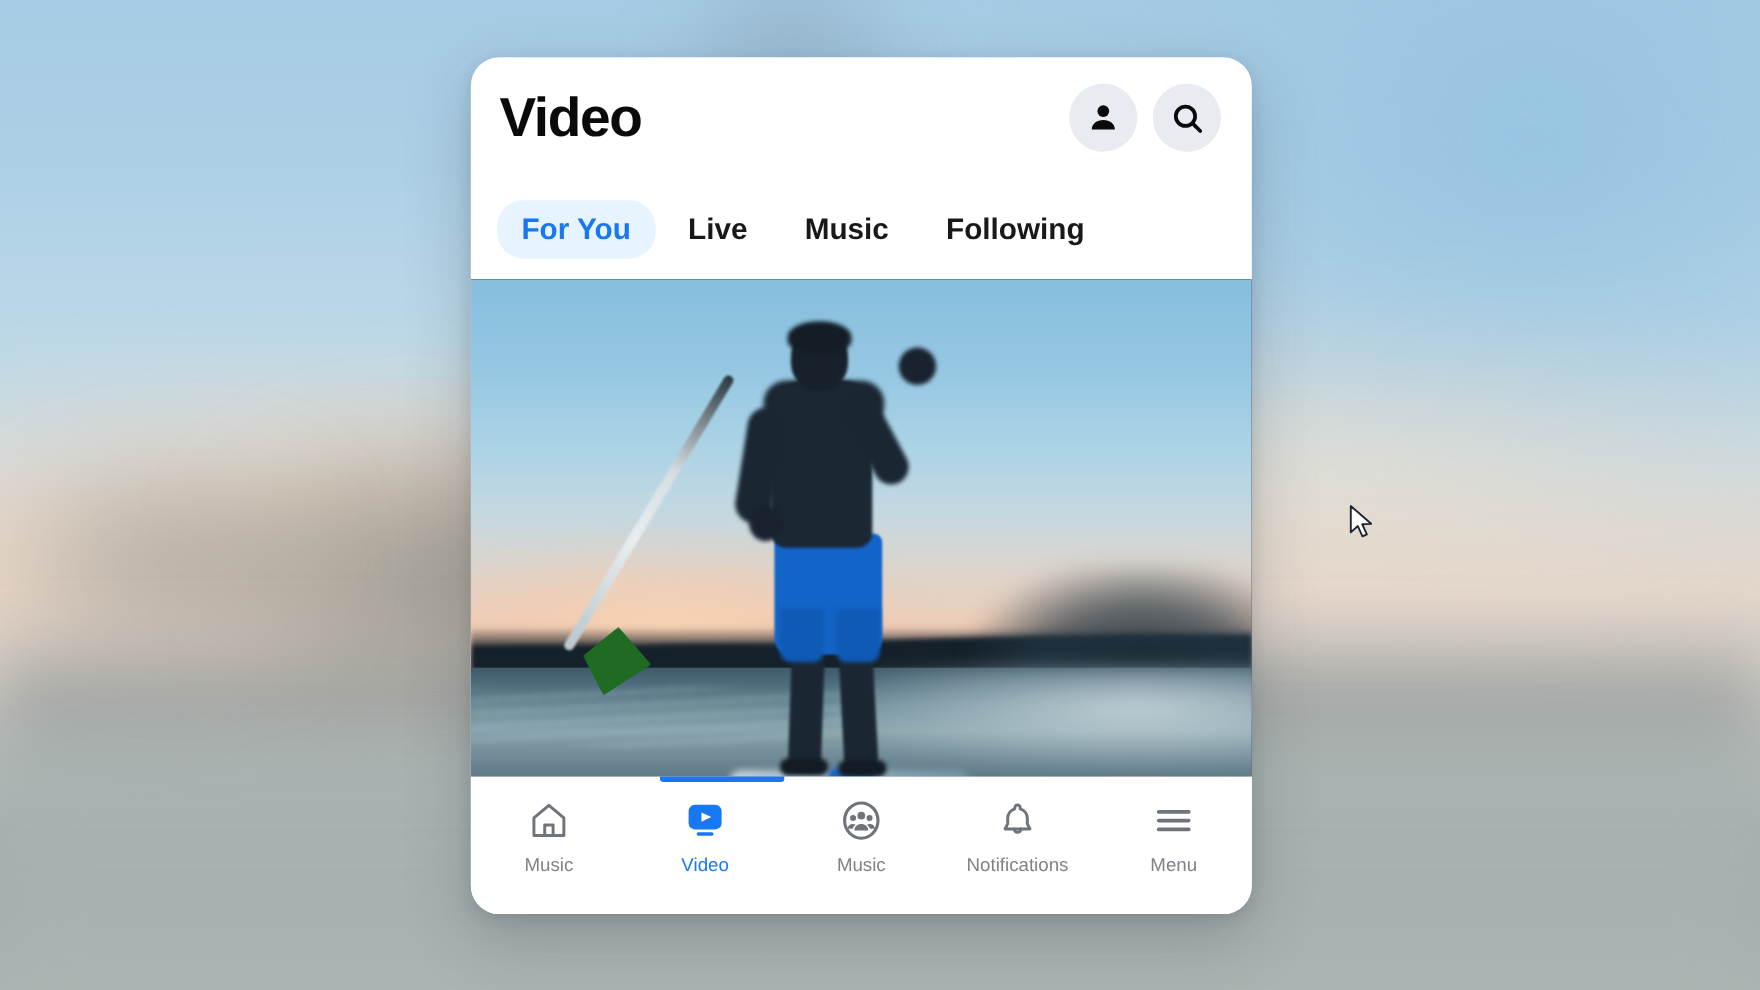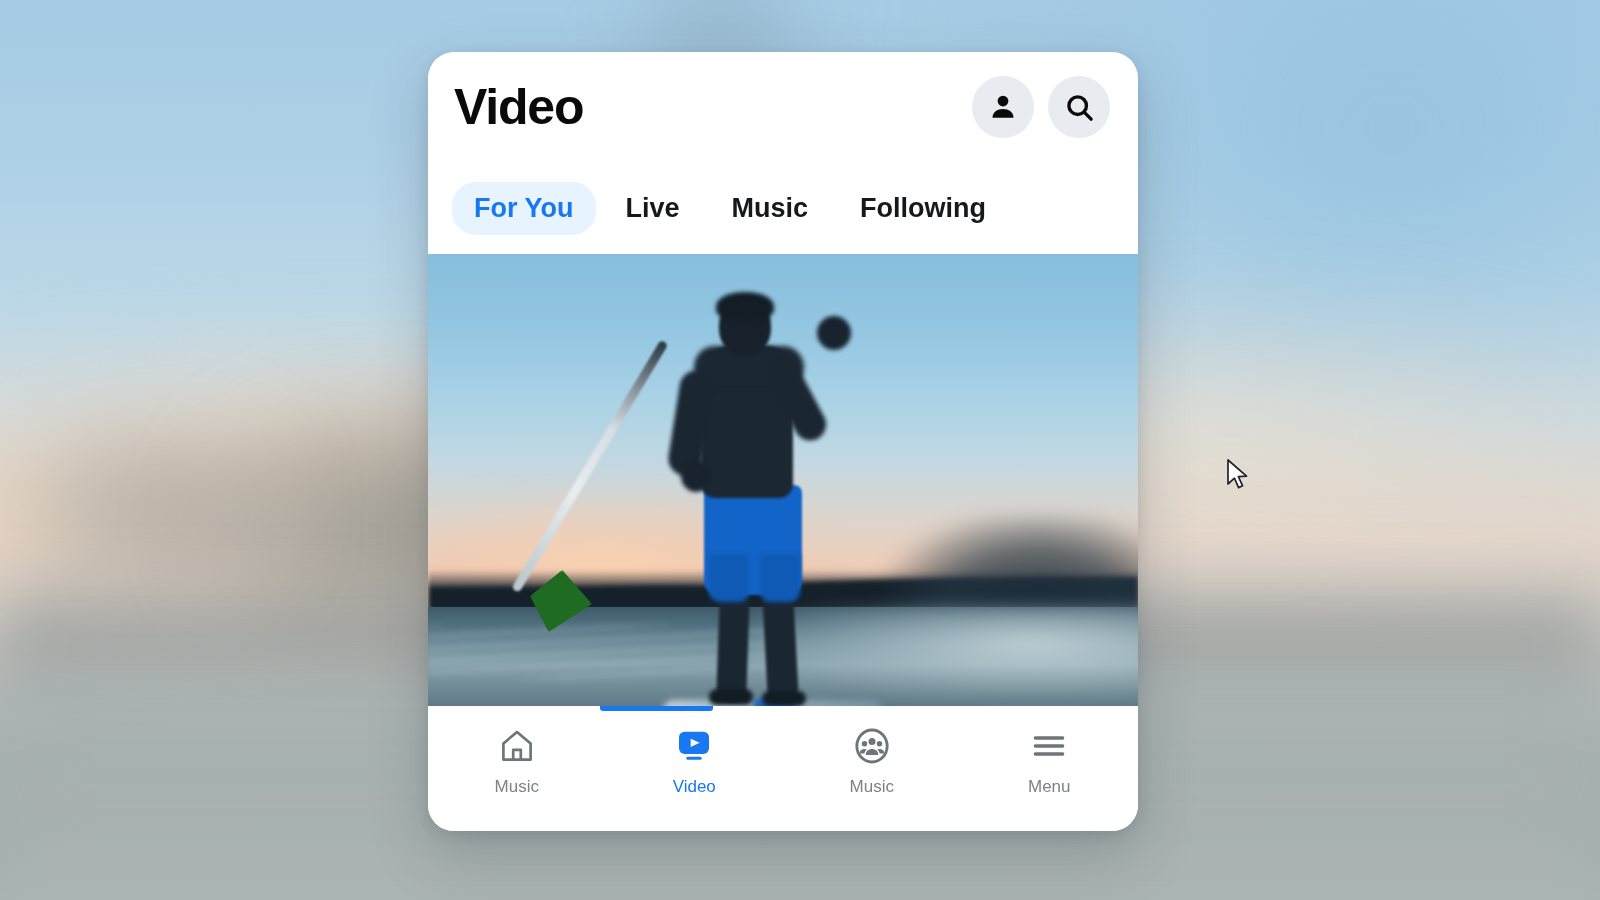--- a/index.html
+++ b/index.html
@@ -488,20 +488,29 @@
           <circle cx="7.5" cy="10.6" r="1.65" fill="#6e7479"></circle>
           <circle cx="16.5" cy="10.6" r="1.65" fill="#6e7479"></circle>
           <path d="M8.2 17.4c0-2.2 1.7-3.6 3.8-3.6s3.8 1.4 3.8 3.6z" fill="#6e7479"></path>
           <path d="M4.6 16.5c0-1.7 1.2-2.7 2.8-2.7.6 0 1.1.1 1.5.4-.9.6-1.4 1.5-1.5 2.3z" fill="#6e7479"></path>
           <path d="M19.4 16.5c0-1.7-1.2-2.7-2.8-2.7-.6 0-1.1.1-1.5.4.9.6 1.4 1.5 1.5 2.3z" fill="#6e7479"></path>
         </svg>
       </span>
       <span class="nav-label">Music</span>
     </div>
 
+    <div class="nav-item">
+      <span class="nav-icon">
+        <svg width="38" height="38" viewBox="0 0 24 24" fill="none" stroke="#6e7479" stroke-width="1.7" stroke-linejoin="round" stroke-linecap="round">
+          <path d="M12 3.1a1.55 1.55 0 0 1 1.55 1.55v.6a5.7 5.7 0 0 1 4.1 5.45v3.2l1.5 2.9H4.85l1.5-2.9v-3.2a5.7 5.7 0 0 1 4.1-5.45v-.6A1.55 1.55 0 0 1 12 3.1z"></path>
+          <path d="M10.1 16.8a1.95 1.95 0 0 0 3.9 0"></path>
+        </svg>
+      </span>
+      <span class="nav-label">Notifications</span>
+    </div>
 
     <div class="nav-item">
       <span class="nav-icon">
         <svg width="40" height="40" viewBox="0 0 24 24" stroke="#6e7479" stroke-width="2" stroke-linecap="round">
           <line x1="3.8" y1="7.2" x2="20.2" y2="7.2"></line>
           <line x1="3.8" y1="12" x2="20.2" y2="12"></line>
           <line x1="3.8" y1="16.8" x2="20.2" y2="16.8"></line>
         </svg>
       </span>
       <span class="nav-label">Menu</span>

